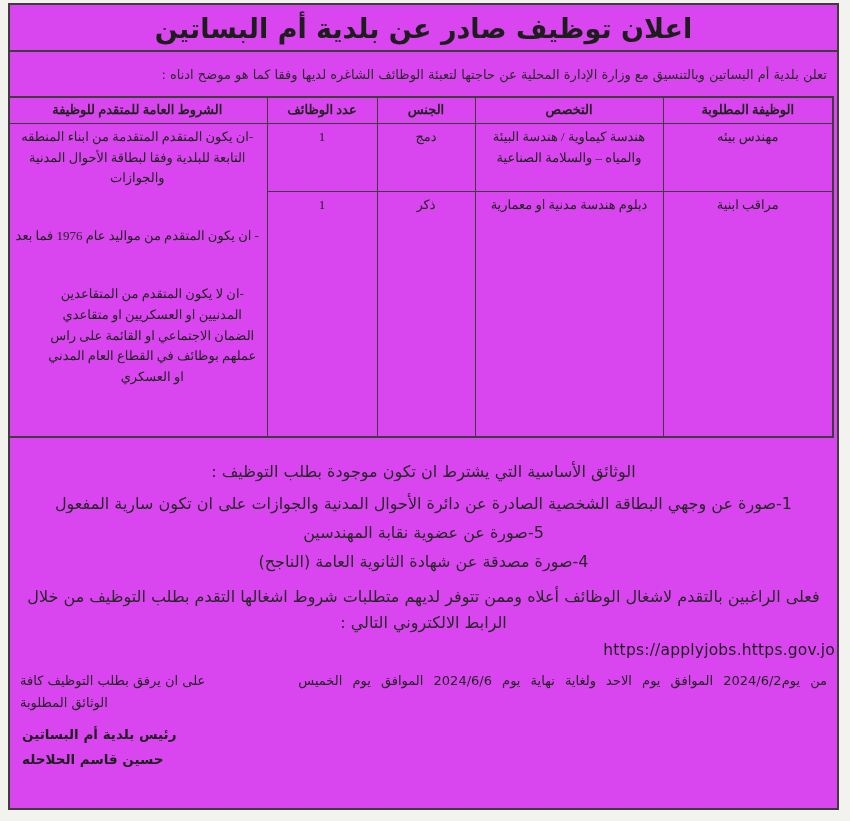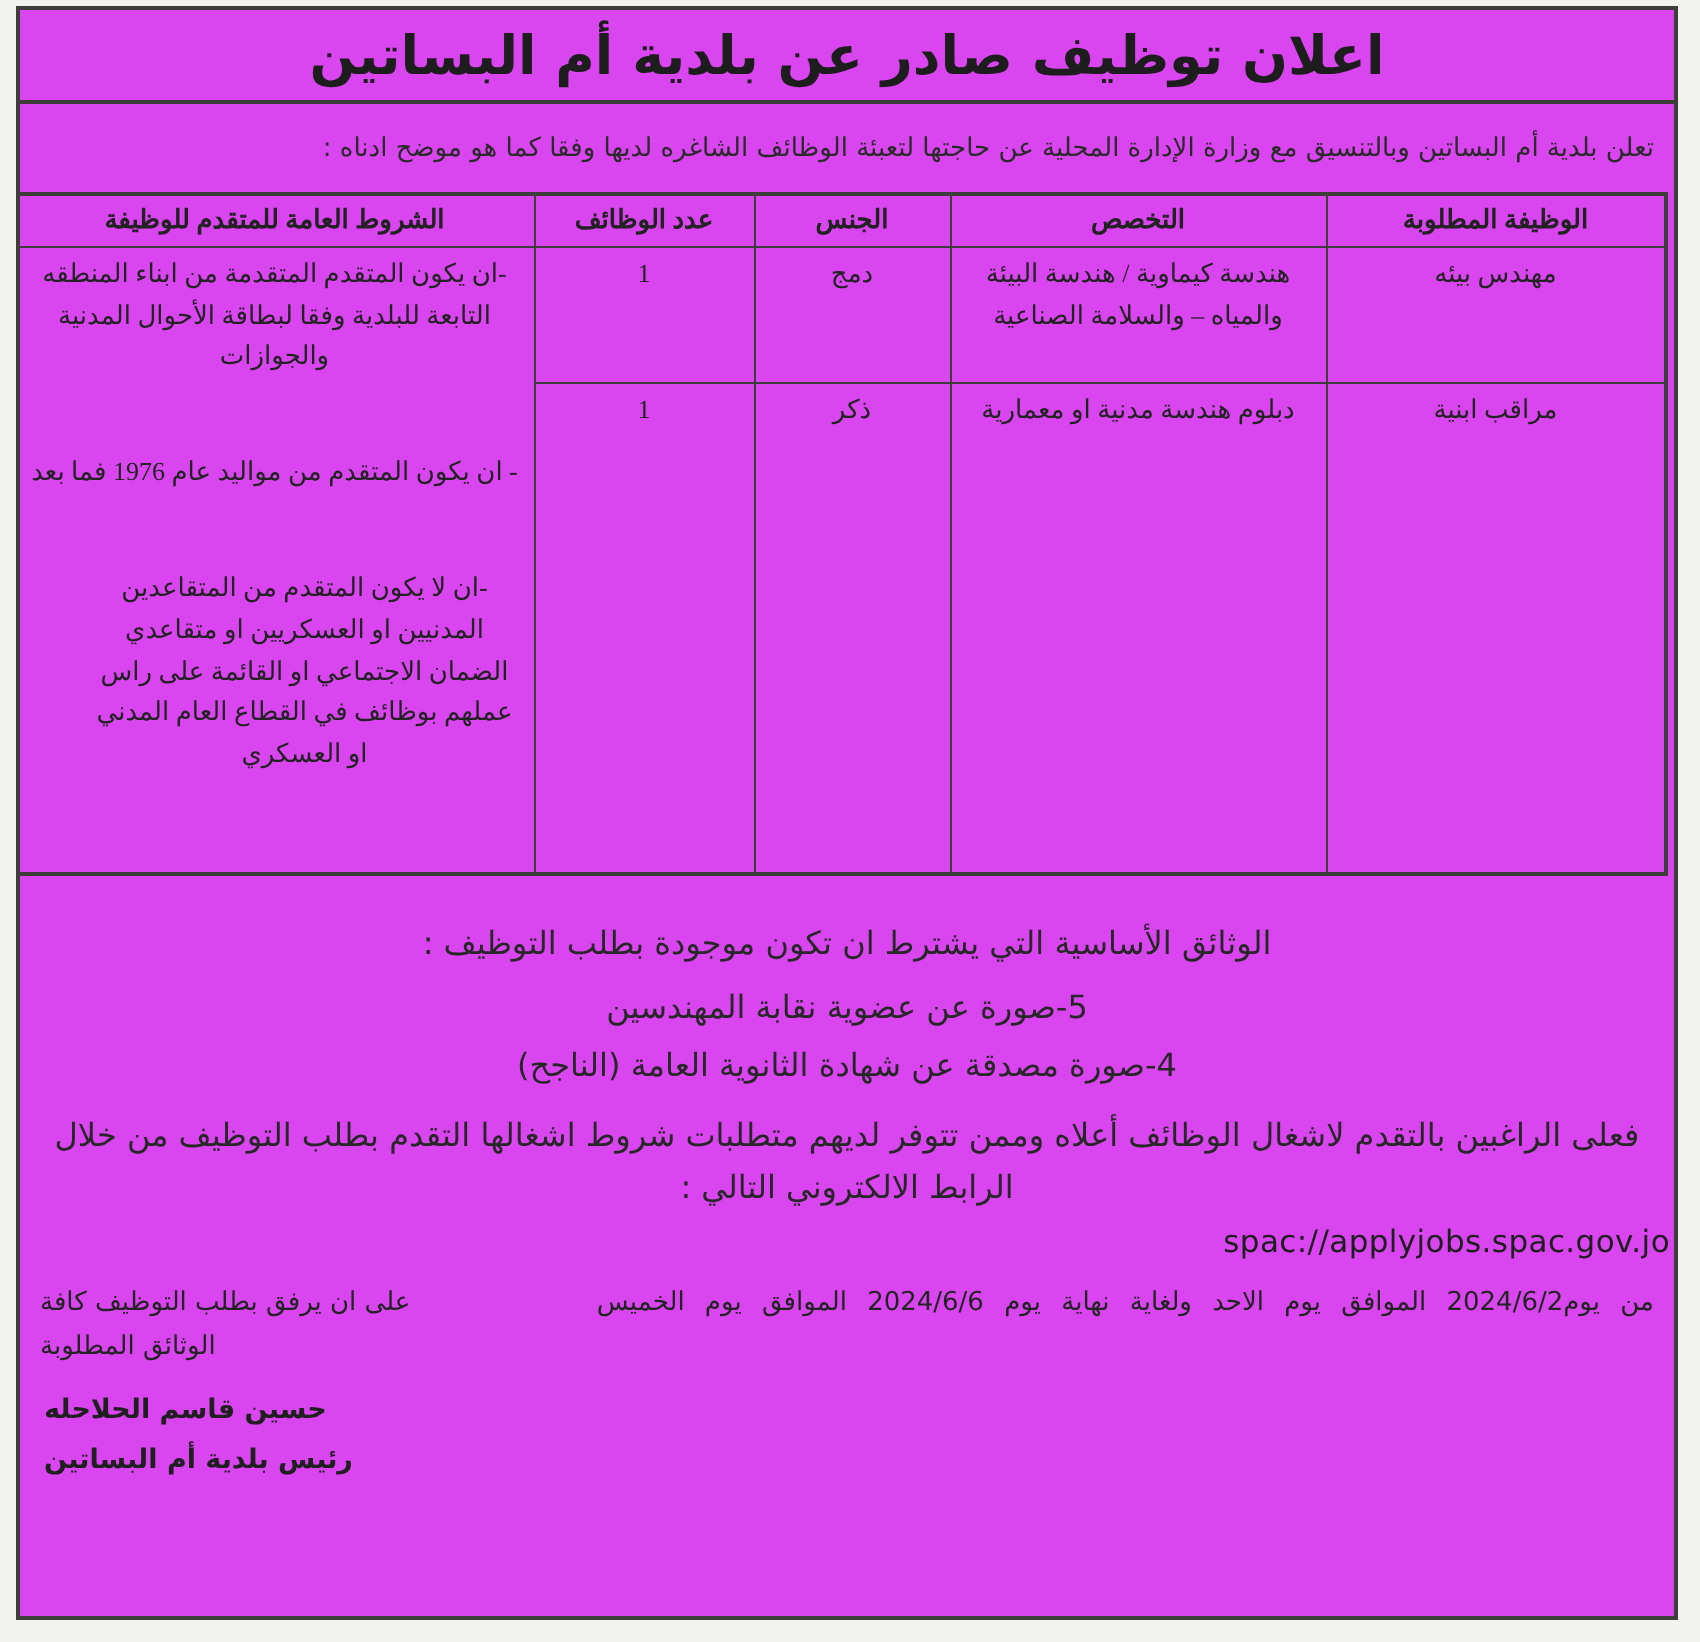--- a/index.html
+++ b/index.html
@@ -156,35 +156,36 @@
         <td>مراقب ابنية</td>
         <td>دبلوم هندسة مدنية او معمارية</td>
         <td>ذكر</td>
         <td>1</td>
       </tr>
     </tbody>
   </table>
 
   <div class="section">
     <div class="doc-heading">الوثائق الأساسية التي يشترط ان تكون موجودة بطلب التوظيف :</div>
+    <div class="doc-item">1-صورة عن وجهي البطاقة الشخصية الصادرة عن دائرة الأحوال المدنية والجوازات على ان تكون سارية المفعول</div>
     <div class="doc-item">5-صورة عن عضوية نقابة المهندسين</div>
     <div class="doc-item">4-صورة مصدقة عن شهادة الثانوية العامة (الناجح)</div>
   </div>
 
   <div class="section apply-par">فعلى الراغبين بالتقدم لاشغال الوظائف أعلاه وممن تتوفر لديهم متطلبات شروط اشغالها التقدم بطلب التوظيف من خلال الرابط الالكتروني التالي :</div>
 
   <div class="url-line">
-    <span class="url">spac://applyjobs.spac.gov.jo</span>
+    <span class="url">https://applyjobs.https.gov.jo</span>
   </div>
 
   <div class="dates-line">
     <span class="dates-part">من يوم2024/6/2   الموافق يوم الاحد   ولغاية نهاية يوم  2024/6/6   الموافق يوم الخميس</span>
     <span>على ان يرفق بطلب التوظيف كافة</span>
   </div>
   <div class="attach-cont">الوثائق المطلوبة</div>
 
 
   <div class="signature">
+    <div>رئيس بلدية أم البساتين</div>
     <div>حسين قاسم الحلاحله</div>
-    <div>رئيس بلدية أم البساتين</div>
   </div>
 
 </div>
 
 </body></html>

